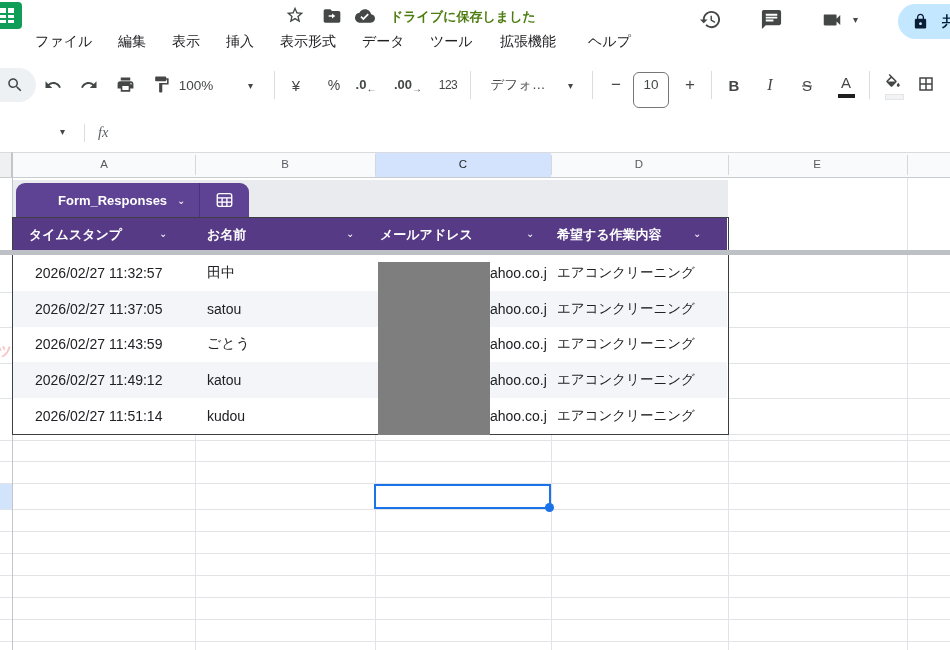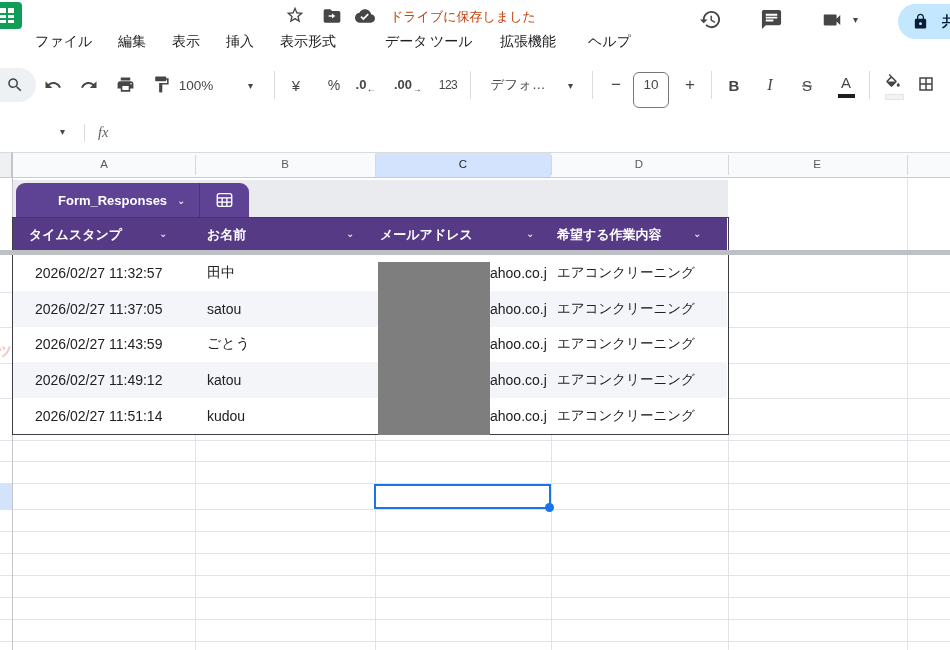--- a/index.html
+++ b/index.html
@@ -45,21 +45,21 @@
   <div class="abs ic" style="left:322px;top:6px;">
     <svg width="20" height="20" viewBox="0 0 24 24">
         <path d="M20 6h-8l-2-2H4c-1.1 0-2 .9-2 2v12c0 1.1.9 2 2 2h16c1.1 0 2-.9 2-2V8c0-1.1-.9-2-2-2zm-8 9v-2H8v-2h4V9l4 3-4 3z"></path>
       </svg>
   </div>
   <div class="abs ic" style="left:355px;top:6px;">
     <svg width="20" height="20" viewBox="0 0 24 24">
         <path d="M19.35 10.04C18.67 6.59 15.64 4 12 4 9.11 4 6.6 5.64 5.35 8.04 2.34 8.36 0 10.91 0 14c0 3.31 2.69 6 6 6h13c2.76 0 5-2.24 5-5 0-2.64-2.05-4.78-4.65-4.96zM10 17l-3.5-3.5 1.41-1.41L10 14.17 15.18 9l1.41 1.41L10 17z"></path>
       </svg>
   </div>
-  <div class="abs" style="left:390px;top:8px;font-size:13px;color:#c2410c;">ドライブに保存しました</div>
+  <div class="abs" style="left:390px;top:8px;font-size:13px;color:#4d7c0f;font-weight:bold;">ドライブに保存しました</div>
 
   <div class="abs ic" style="left:699px;top:8px;">
     <svg width="23" height="23" viewBox="0 0 24 24">
         <path d="M13 3c-4.97 0-9 4.03-9 9H1l3.89 3.89.07.14L9 12H6c0-3.87 3.13-7 7-7s7 3.13 7 7-3.13 7-7 7c-1.93 0-3.68-.79-4.94-2.06l-1.42 1.42C8.27 19.99 10.51 21 13 21c4.97 0 9-4.03 9-9s-4.03-9-9-9zm-1 5v5l4.28 2.54.72-1.21-3.5-2.08V8z"></path>
       </svg>
   </div>
   <div class="abs ic" style="left:760px;top:8px;">
     <svg width="23" height="23" viewBox="0 0 24 24">
         <path d="M20 2H4c-1.1 0-1.99.9-1.99 2L2 22l4-4h14c1.1 0 2-.9 2-2V4c0-1.1-.9-2-2-2zM6 9h12v2H6V9zm8 5H6v-2h8v2zm4-6H6V6h12v2z"></path>
       </svg>
@@ -78,21 +78,21 @@
         </svg>
     </span>
     <span class="abs" style="left:44px;top:9px;font-size:14px;font-weight:bold;color:#001d35;white-space:nowrap;">共有</span>
   </div>
 
   <div class="menu-item abs" style="left:35px;top:33px;">ファイル</div>
   <div class="menu-item abs" style="left:118px;top:33px;">編集</div>
   <div class="menu-item abs" style="left:172px;top:33px;">表示</div>
   <div class="menu-item abs" style="left:226px;top:33px;">挿入</div>
   <div class="menu-item abs" style="left:280px;top:33px;">表示形式</div>
-  <div class="menu-item abs" style="left:362px;top:33px;margin-left:23px;">データ</div>
+  <div class="menu-item abs" style="left:362px;top:33px;">データ</div>
   <div class="menu-item abs" style="left:430px;top:33px;">ツール</div>
   <div class="menu-item abs" style="left:500px;top:33px;">拡張機能</div>
   <div class="menu-item abs" style="left:588px;top:33px;">ヘルプ</div>
 
   <div class="abs" style="left:-18px;top:68px;width:54px;height:34px;background:#eef1f4;border-radius:17px;"></div>
   <div class="abs ic" style="left:6px;top:76px;">
     <svg width="18" height="18" viewBox="0 0 24 24">
         <path d="M15.5 14h-.79l-.28-.27C15.41 12.59 16 11.11 16 9.5 16 5.91 13.09 3 9.5 3S3 5.91 3 9.5 5.91 16 9.5 16c1.61 0 3.09-.59 4.23-1.57l.27.28v.79l5 4.99L20.49 19l-4.99-5zm-6 0C7.01 14 5 11.99 5 9.5S7.01 5 9.5 5 14 7.01 14 9.5 11.99 14 9.5 14z"></path>
       </svg>
   </div>

